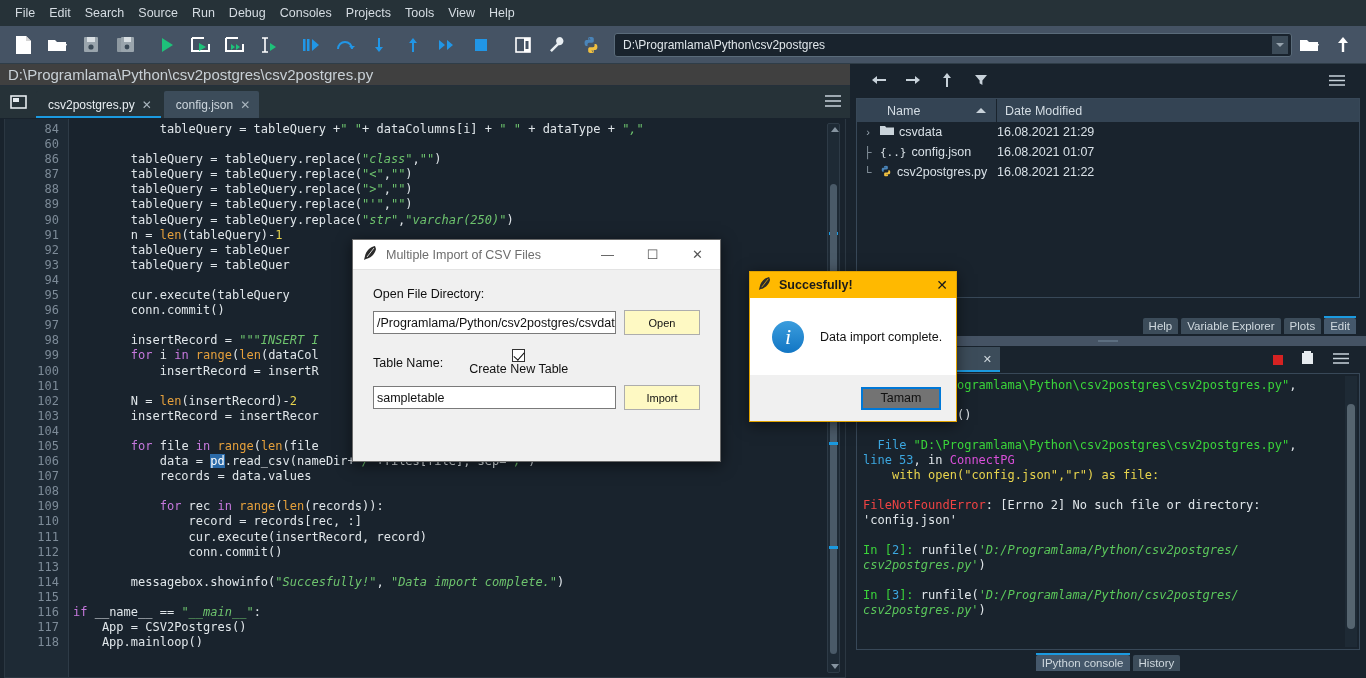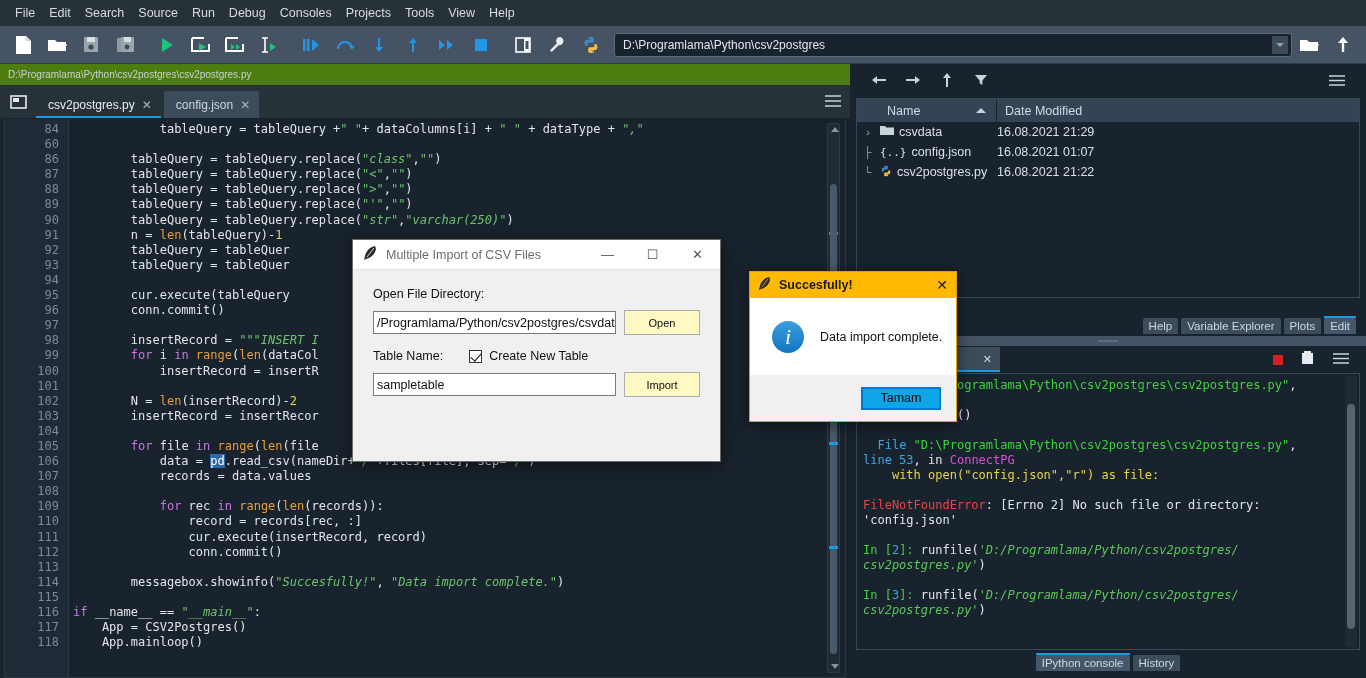--- a/index.html
+++ b/index.html
@@ -45,21 +45,21 @@
     content:""; border-left:4px solid transparent; border-right:4px solid transparent;
     border-top:4px solid #96a3ad;
   }
 
   
   .editor-pane {
     position:absolute; left:0; top:64px; width:850px; height:614px;
     background:#19232d;
   }
   .filepath-bar {
-    height:22px; background:#4d7c0f; color:#c8d0d6; font-size:10px;
+    height:22px; background:#404040; color:#c8d0d6; font-size:15px;
     display:flex; align-items:center; padding-left:8px;
     border-bottom:1px solid #25303b;
   }
   .tabbar {
     height:33px; background:#263238; display:flex; align-items:flex-end;
     position:relative; border-bottom:1px solid #19232d;
   }
   .browse-icon-wrap{
     width:36px; height:33px; display:flex; align-items:center; justify-content:center;
   }
@@ -239,21 +239,21 @@
     background:linear-gradient(#3b9ddd,#1276c4);
     color:#fff; font-family:"Liberation Serif", serif; font-size:22px; font-style:italic;
     display:flex;align-items:center;justify-content:center; flex:0 0 auto;
   }
   .msg-text{ font-size:12.5px; color:#111; }
   .msg-footer{
     height:46px; background:#f0f0f0; display:flex; align-items:center;
     justify-content:flex-end; padding-right:15px;
   }
   .msg-ok{
-    width:80px;height:23px; background:#0ea5e9; border:2px solid #0078d7;
+    width:80px;height:23px; background:#737373; border:2px solid #0078d7;
     font-size:12.5px;color:#111; display:flex;align-items:center;justify-content:center;
   }
 </style>
 </head>
 <body>
 
 <div id="app">
 
   <div class="menubar">
     <div class="mi">File</div>
@@ -640,21 +640,21 @@
     <div class="dlg-body">
       <div class="dlg-label">Open File Directory:</div>
       <div class="dlg-row">
         <div class="dlg-input">
           <span>/Programlama/Python/csv2postgres/csvdata</span>
         </div>
         <div class="dlg-button">Open</div>
       </div>
       <div class="cb-row">
         <div class="dlg-label">Table Name:</div>
-        <div style="display:flex;align-items:center;gap:7px;">
+        <div style="display:flex;align-items:center;flex-direction:column;">
           <div class="checkbox"></div>
           <div class="dlg-label">Create New Table</div>
         </div>
       </div>
       <div class="dlg-row">
         <div class="dlg-input">
           <span>sampletable</span>
         </div>
         <div class="dlg-button">Import</div>
       </div>

